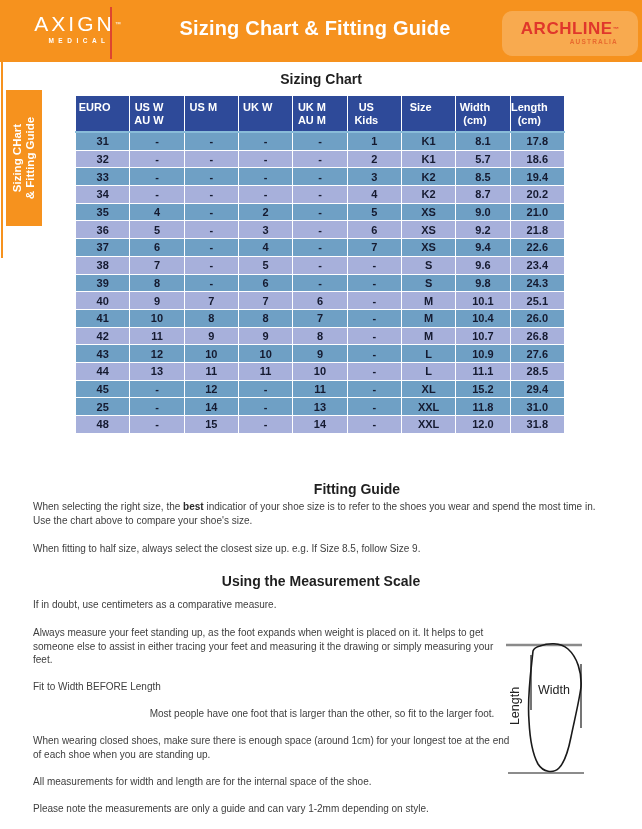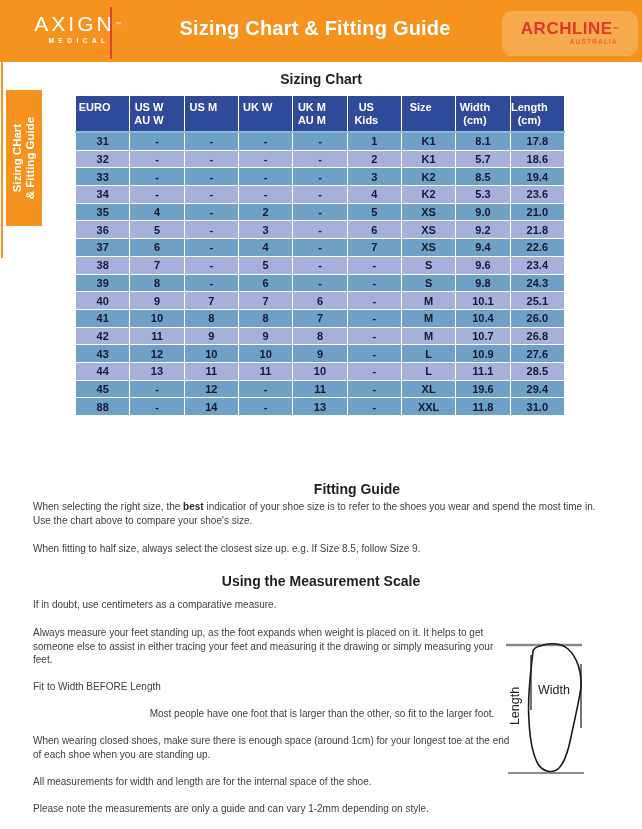--- a/index.html
+++ b/index.html
@@ -137,22 +137,22 @@
           <td>19.4</td>
         </tr>
         <tr class="row-odd">
           <td>34</td>
           <td>-</td>
           <td>-</td>
           <td>-</td>
           <td>-</td>
           <td>4</td>
           <td>K2</td>
-          <td>5.3</td>
-          <td>23.6</td>
+          <td>8.7</td>
+          <td>20.2</td>
         </tr>
         <tr class="row-even">
           <td>35</td>
           <td>4</td>
           <td>-</td>
           <td>2</td>
           <td>-</td>
           <td>5</td>
           <td>XS</td>
           <td>9.0</td>
@@ -258,33 +258,44 @@
           <td>28.5</td>
         </tr>
         <tr class="row-even">
           <td>45</td>
           <td>-</td>
           <td>12</td>
           <td>-</td>
           <td>11</td>
           <td>-</td>
           <td>XL</td>
-          <td>19.6</td>
+          <td>15.2</td>
           <td>29.4</td>
         </tr>
         <tr class="row-even">
-          <td>88</td>
+          <td>25</td>
           <td>-</td>
           <td>14</td>
           <td>-</td>
           <td>13</td>
           <td>-</td>
           <td>XXL</td>
           <td>11.8</td>
           <td>31.0</td>
+        </tr>
+        <tr class="row-odd">
+          <td>48</td>
+          <td>-</td>
+          <td>15</td>
+          <td>-</td>
+          <td>14</td>
+          <td>-</td>
+          <td>XXL</td>
+          <td>12.0</td>
+          <td>31.8</td>
         </tr>
       </tbody>
   </table>
 
   <div class="section-heading h-fitting">Fitting Guide</div>
 
   <div class="para w-full" style="top:500px;"><span>When selecting the right size, the </span><b>best</b><span> indicatior of your shoe size is to refer to the shoes you wear and spend the most time in. Use the chart above to compare your shoe's size.</span></div>
 
   <div class="para w-full" style="top:542px;">When fitting to half size, always select the closest size up. e.g. If Size 8.5, follow Size 9.</div>
 

